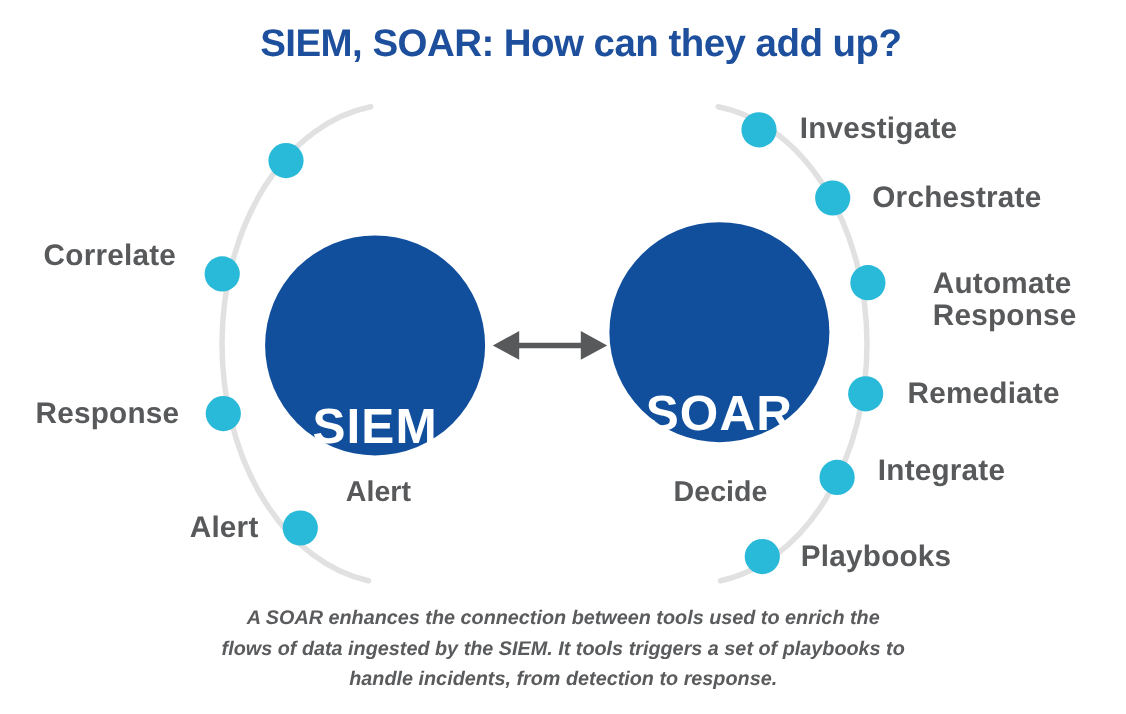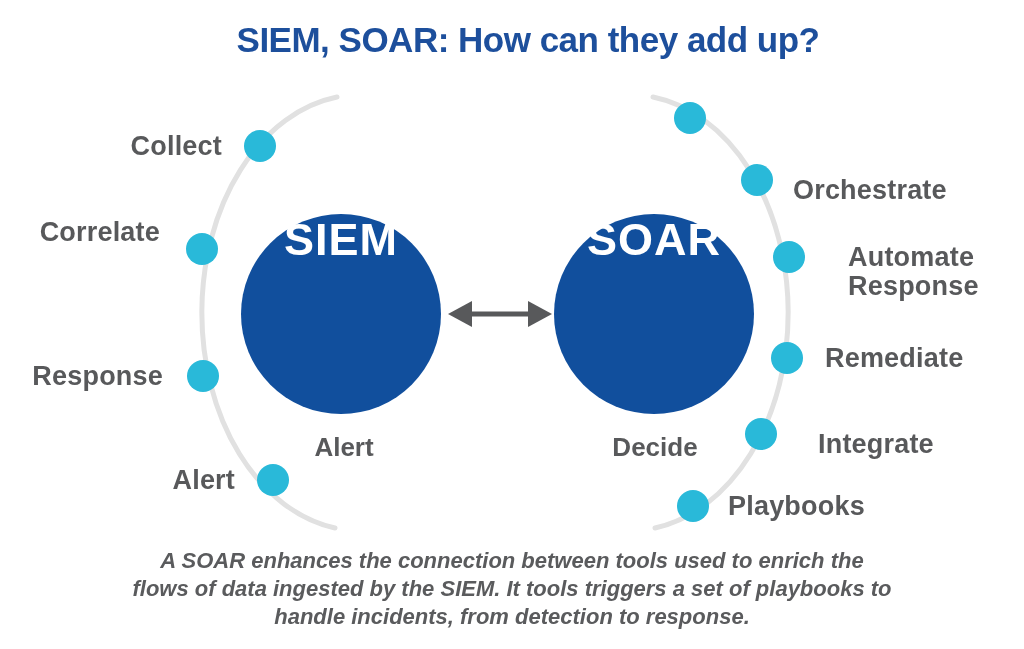--- a/index.html
+++ b/index.html
@@ -11,41 +11,41 @@
     position:absolute; left:0; top:4px; width:100%; margin:16px;
     text-align:center; font-size:35px; font-weight:800; color:#1d4f9c;
     letter-spacing:-0.5px;
   }
   .layer { position:absolute; left:0; top:0; width:1024px; height:649px; }
   .arc { fill:none; stroke:#e1e1e1; stroke-width:5; stroke-linecap:round; }
   .arrow-line { stroke:#58595b; stroke-width:5; }
   .arrow-head { fill:#58595b; stroke:none; }
   .circle {
     position:absolute; width:200px; height:200px; border-radius:50%;
-    background:#114f9d; display:flex; align-items:flex-start; justify-content:center;
+    background:#114f9d; display:flex; align-items:flex-end; justify-content:center;
     color:#ffffff; font-size:45px; font-weight:800; letter-spacing:1px;
   }
   .circle.siem { left:241px; top:214px; }
-  .circle.soar { left:554px; top:214px; }
+  .circle.soar { left:554px; top:202px; }
   .dot {
     position:absolute; width:32px; height:32px; border-radius:50%;
     background:#29b9d9; transform:translate(-50%,-50%);
   }
   .step {
     position:absolute; color:#58595b; font-size:27px; font-weight:700;
     transform:translateY(-50%); white-space:nowrap; letter-spacing:0.2px;
   }
   .step.wrap { white-space:normal; width:178px; line-height:29px; }
   .sub {
     position:absolute; color:#58595b; font-size:26px; font-weight:700;
     transform:translate(-50%,-50%); white-space:nowrap;
   }
   .caption {
     position:absolute; left:0; top:547px; width:100%; text-align:center;
-    color:#5a5b5d; font-style:italic; font-weight:700; font-size:22px;
+    color:#5a5b5d; font-style:italic; font-weight:700; font-size:18px;
     line-height:28px;
   }
 </style>
 </head>
 <body>
 
 <div class="canvas">
 
   <h1 class="title">SIEM, SOAR: How can they add up?</h1>
 
@@ -74,29 +74,29 @@
   <div class="dot" style="left:203px; top:376px;"></div>
   <div class="dot" style="left:273px; top:480px;"></div>
 
   <div class="dot" style="left:690px; top:118px;"></div>
   <div class="dot" style="left:757px; top:180px;"></div>
   <div class="dot" style="left:789px; top:257px;"></div>
   <div class="dot" style="left:787px; top:358px;"></div>
   <div class="dot" style="left:761px; top:434px;"></div>
   <div class="dot" style="left:693px; top:506px;"></div>
 
-  <div class="step" style="right:802px; top:146px;">Collect</div>
   <div class="step" style="right:864px; top:232px;">Correlate</div>
   <div class="step" style="right:861px; top:376px;">Response</div>
   <div class="step" style="right:789px; top:480px;">Alert</div>
 
-  <div class="step" style="left:793px; top:180px;margin-top:10px;">Orchestrate</div>
+  <div class="step" style="left:727px; top:117px;">Investigate</div>
+  <div class="step" style="left:793px; top:180px;">Orchestrate</div>
   <div class="step wrap" style="left:848px; top:272px;">Automate Response</div>
   <div class="step" style="left:825px; top:358px;">Remediate</div>
-  <div class="step" style="left:798px; top:444px;margin-left:20px;">Integrate</div>
+  <div class="step" style="left:798px; top:428px;">Integrate</div>
   <div class="step" style="left:728px; top:506px;text-align:right;">Playbooks</div>
 
   <div class="caption">
     <div>A SOAR enhances the connection between tools used to enrich the</div>
     <div>flows of data ingested by the SIEM. It tools triggers a set of playbooks to</div>
     <div>handle incidents, from detection to response.</div>
   </div>
 
 </div>
 

